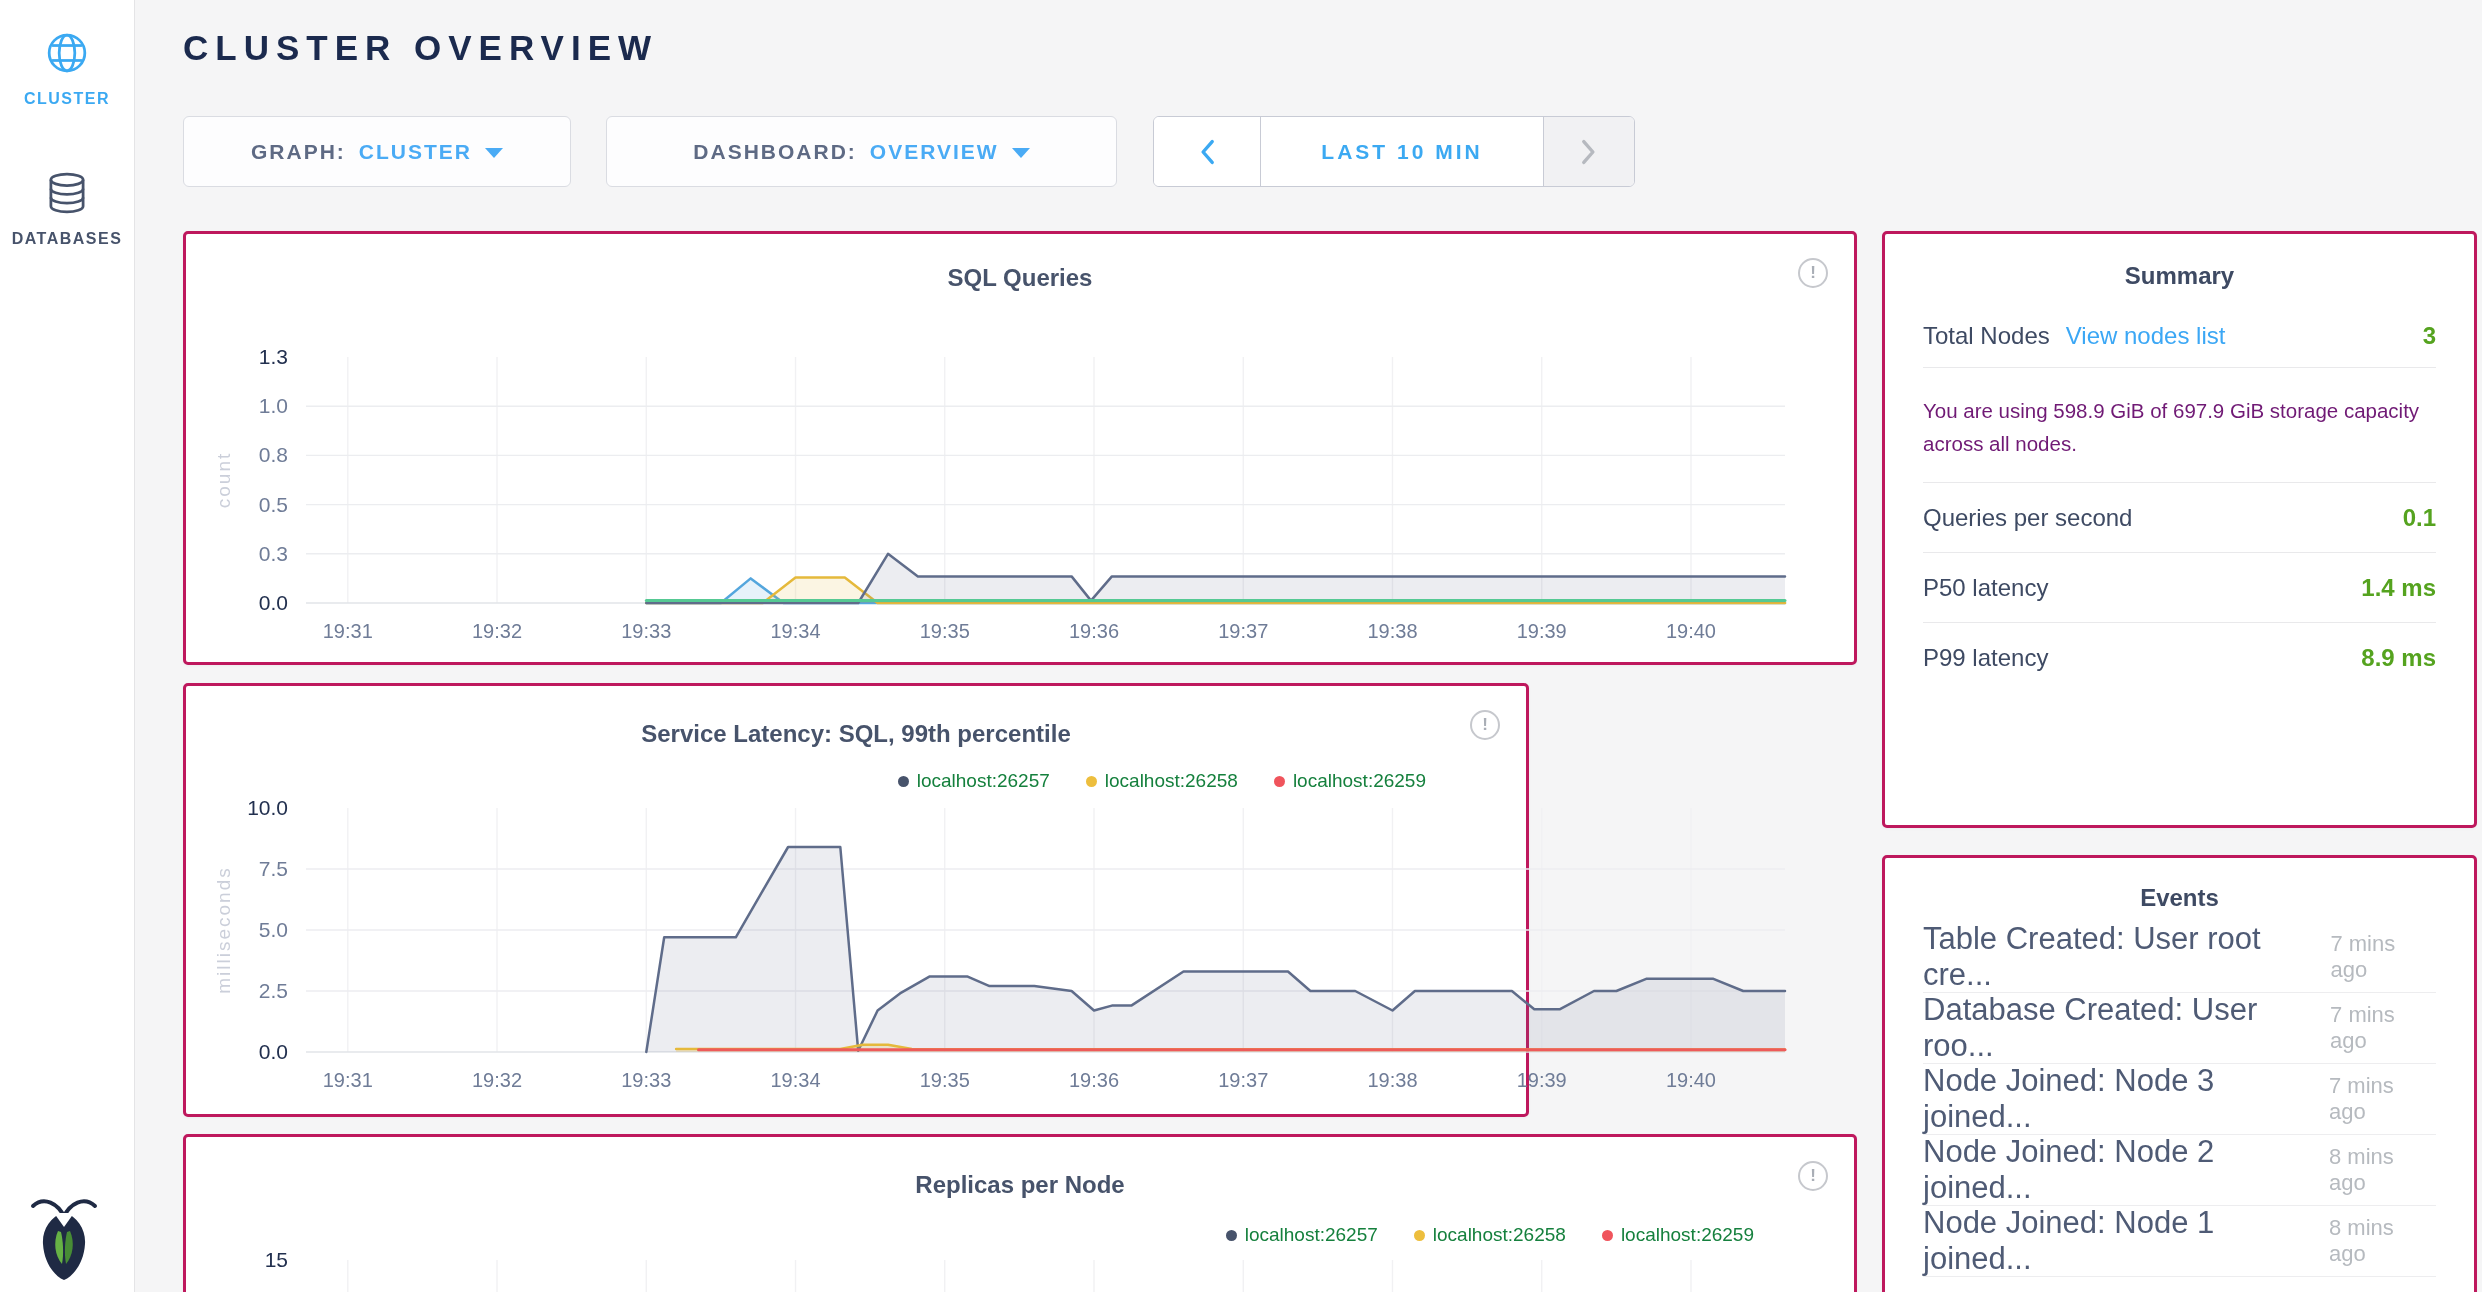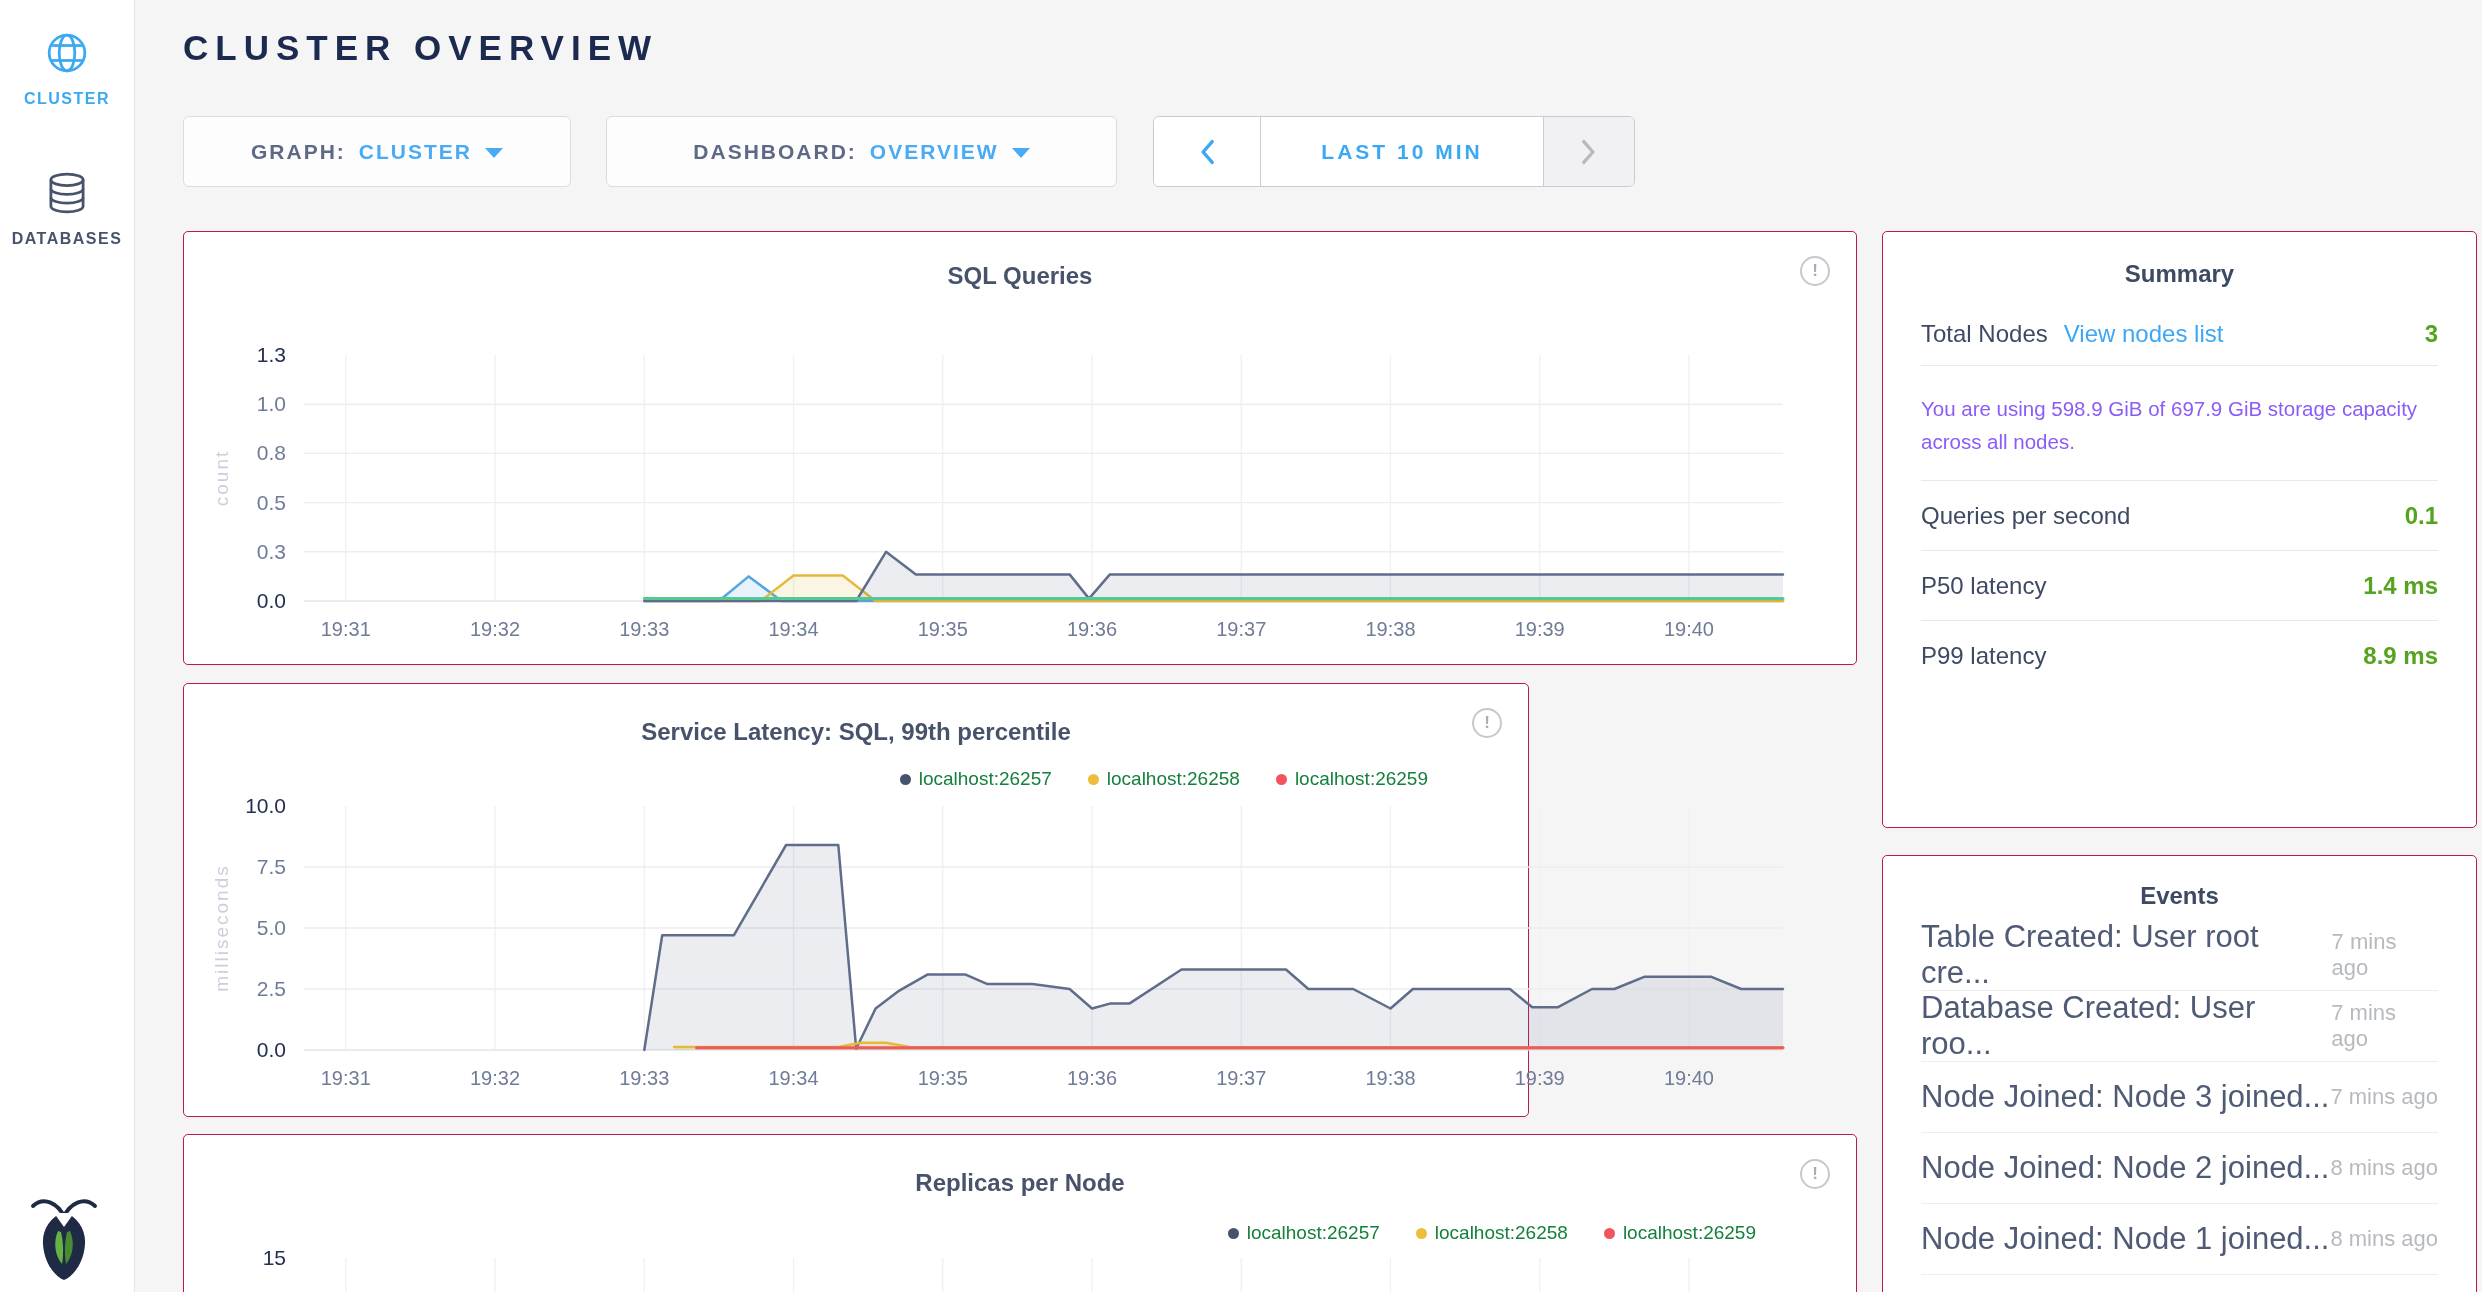--- a/index.html
+++ b/index.html
@@ -42,21 +42,21 @@
     position:absolute; left:1153px; top:116px; width:482px; height:71px;
     border:1px solid #C8CBD5; border-radius:6px; background:#FFFFFF;
     display:flex; overflow:hidden;
   }
   #time-picker .seg { display:flex; align-items:center; justify-content:center; }
   #btn-prev { width:107px; border-right:1px solid #C8CBD5; color:#3BA9F2; background:#FFFFFF; cursor:pointer; }
   #time-label { flex:1; color:#3BA9F2; font-size:21px; font-weight:700; letter-spacing:3px; cursor:pointer; }
   #btn-next { width:91px; border-left:1px solid #C8CBD5; color:#B6B9BF; background:#F1F1F3; cursor:pointer; }
   
   .card {
-    position:absolute; background:#FFFFFF; border:1px solid #be185d;
+    position:absolute; background:#FFFFFF; border:3px solid #be185d;
     border-radius:5px; box-shadow:0 1px 3px rgba(0,0,0,0.04);
   }
   #card-sql { left:183px; top:231px; width:1674px; height:434px; }
   #card-lat { left:183px; top:683px; width:1346px; height:434px; }
   #card-rep { left:183px; top:1134px; width:1674px; height:400px; }
   #card-summary { left:1882px; top:231px; width:595px; height:597px; }
   #card-events  { left:1882px; top:855px; width:595px; height:560px; }
   .chart-title {
     position:absolute; left:0; right:0; top:30px; text-align:center;
     font-size:24px; font-weight:700; color:#47536B; z-index:2;
@@ -85,21 +85,21 @@
     border-bottom:1px solid #E9E9EB; font-size:24px;
   }
   .sum-row.first { margin-top:14px; height:64px; }
   .sum-row:last-child { border-bottom:none; }
   .sum-label { color:#3E4A63; }
   .sum-link { color:#3BA7F5; margin-left:16px; cursor:pointer; text-decoration:none; }
   .flex-sp { flex:1; }
   .sum-value { color:#55A31F; font-weight:700; }
   #sum-capacity { padding:16px 0 22px; border-bottom:1px solid #E9E9EB; }
   #sum-capacity .cap-head { display:flex; align-items:center; font-size:24px; }
-  .sum-sub { margin-top:10px; max-width:512px; font-size:20.5px; line-height:33px; color:#8b5cf6; }
+  .sum-sub { margin-top:10px; max-width:512px; font-size:20.5px; line-height:33px; color:#701a75; }
   
   #events-body { padding:0 38px; }
   #events-body .panel-title { padding-top:26px; padding-bottom:10px; }
   .event-row {
     display:flex; align-items:center; justify-content:space-between;
     height:71px; border-bottom:1px solid #EDEDEF;
   }
   .event-name { font-size:31px; color:#4F5B75; }
   .event-time { font-size:22px; color:#B6BABF; }
 </style>

